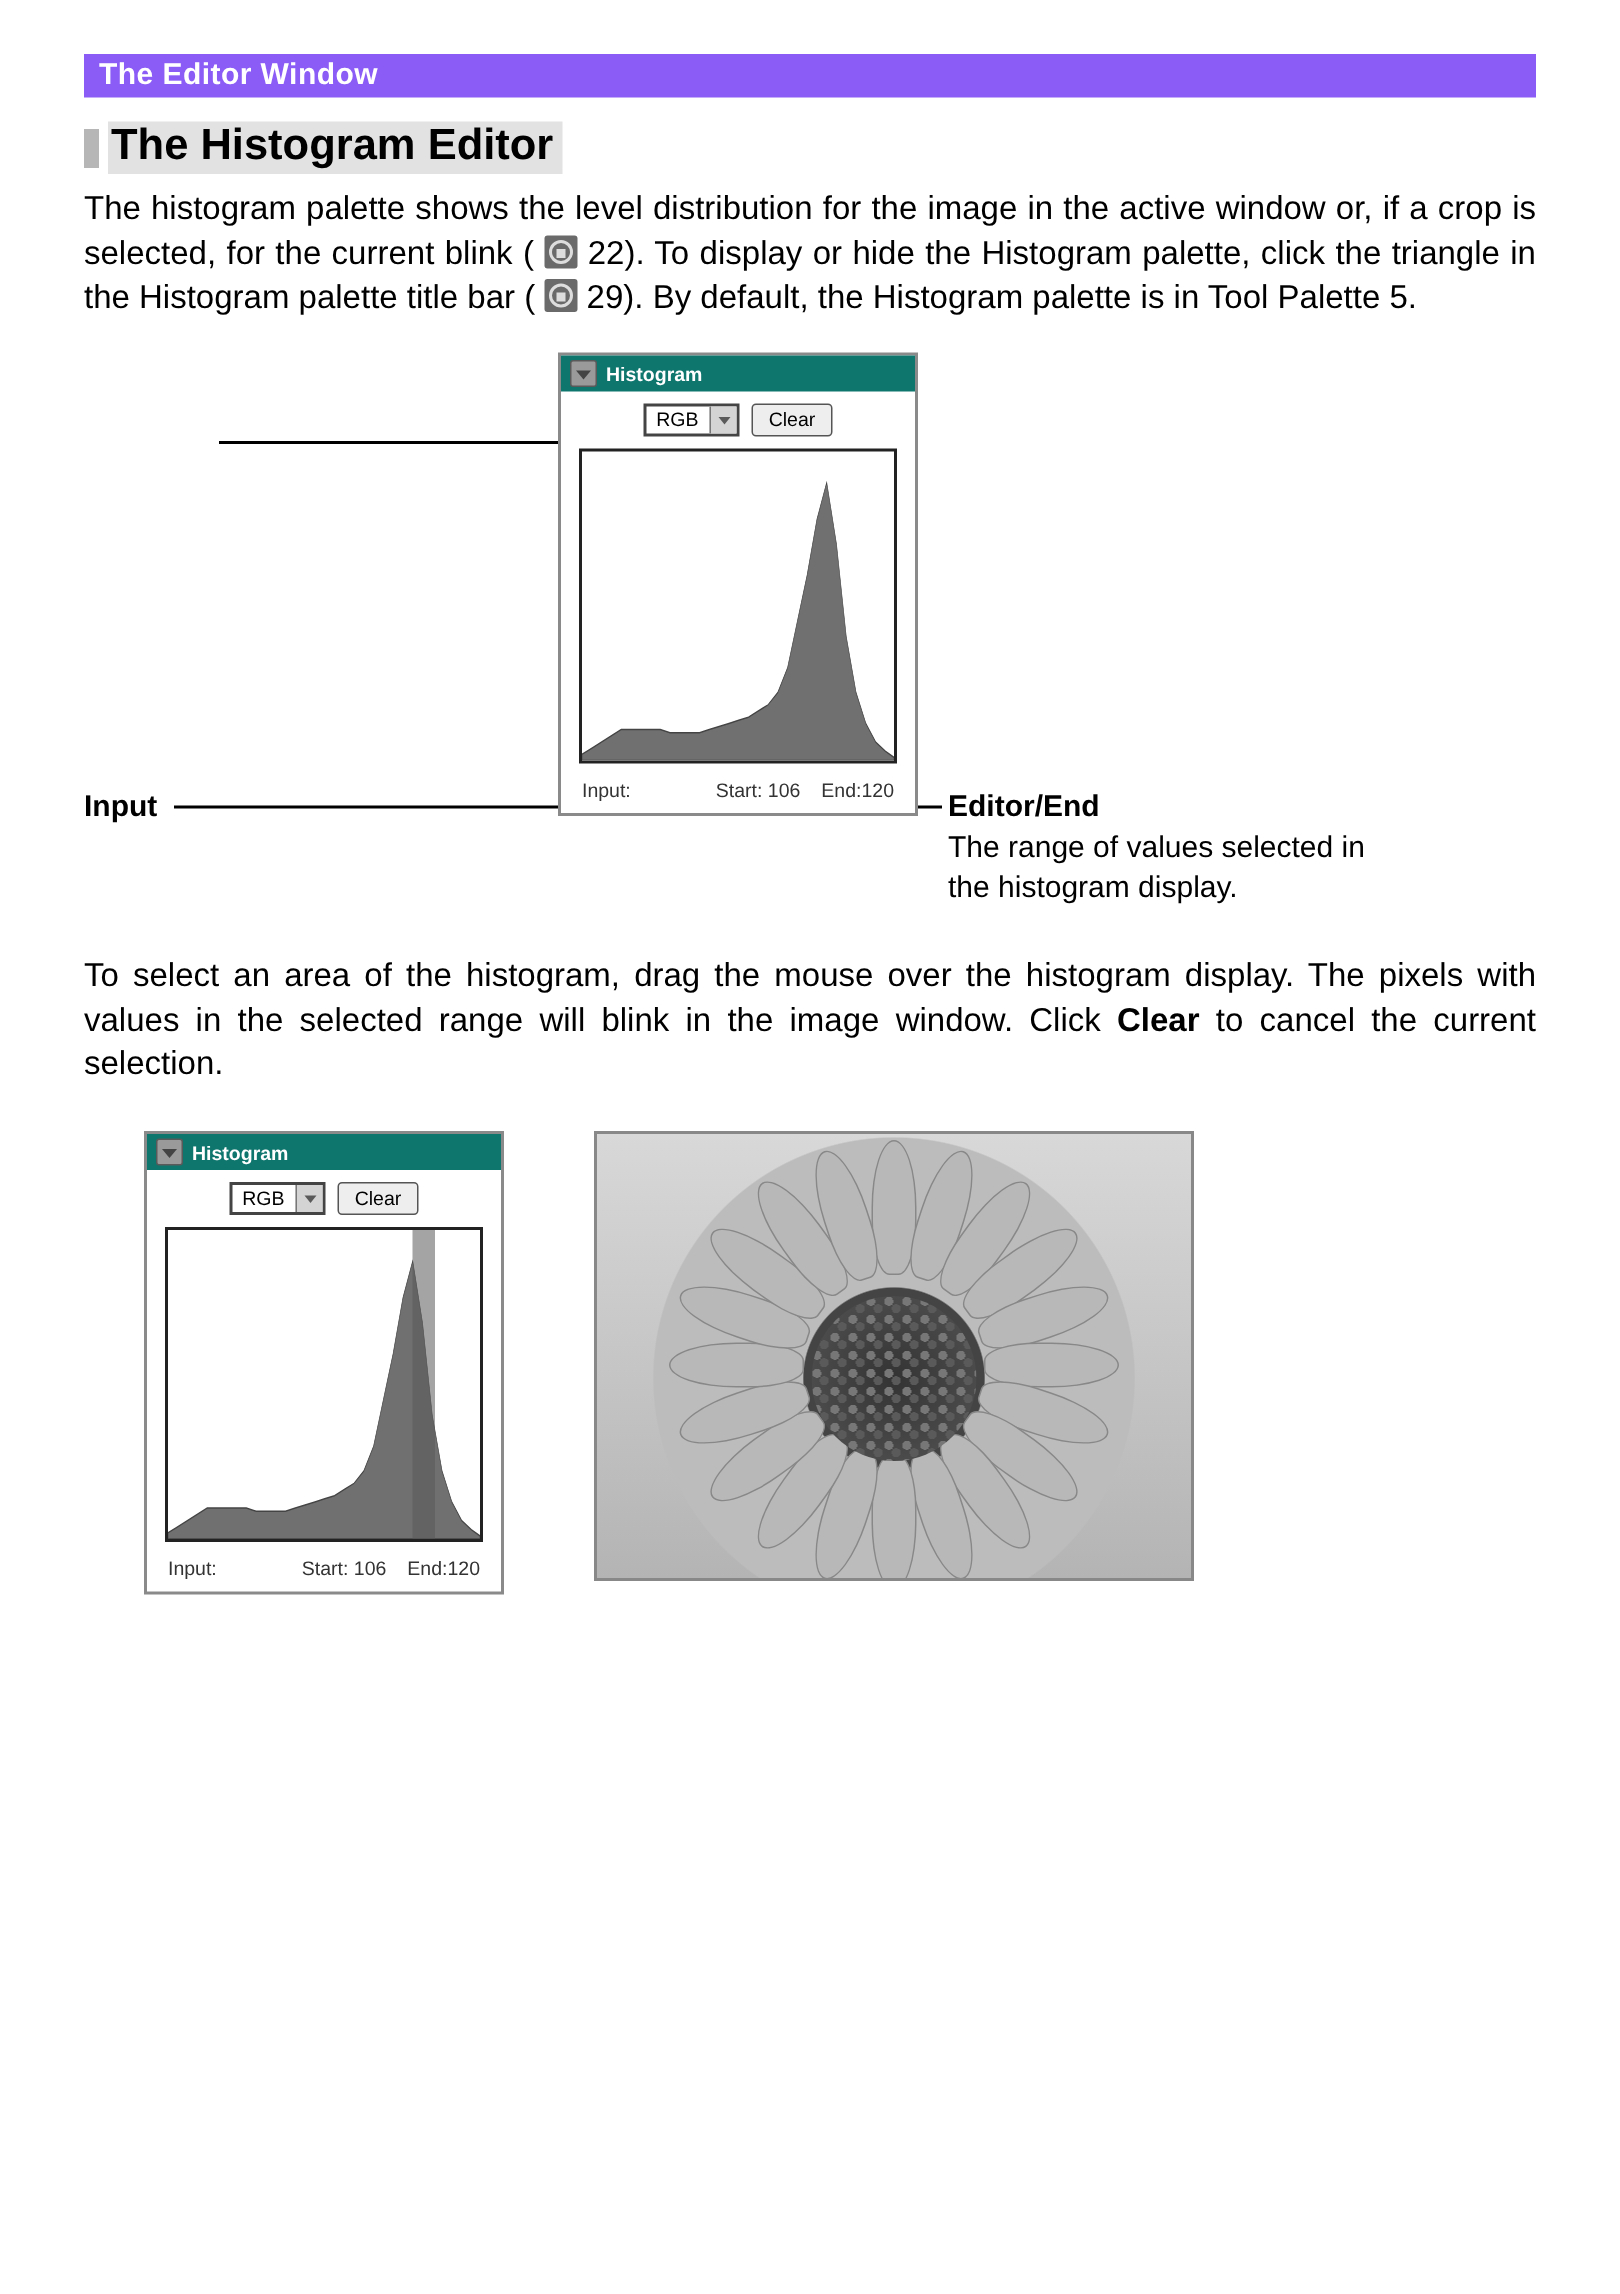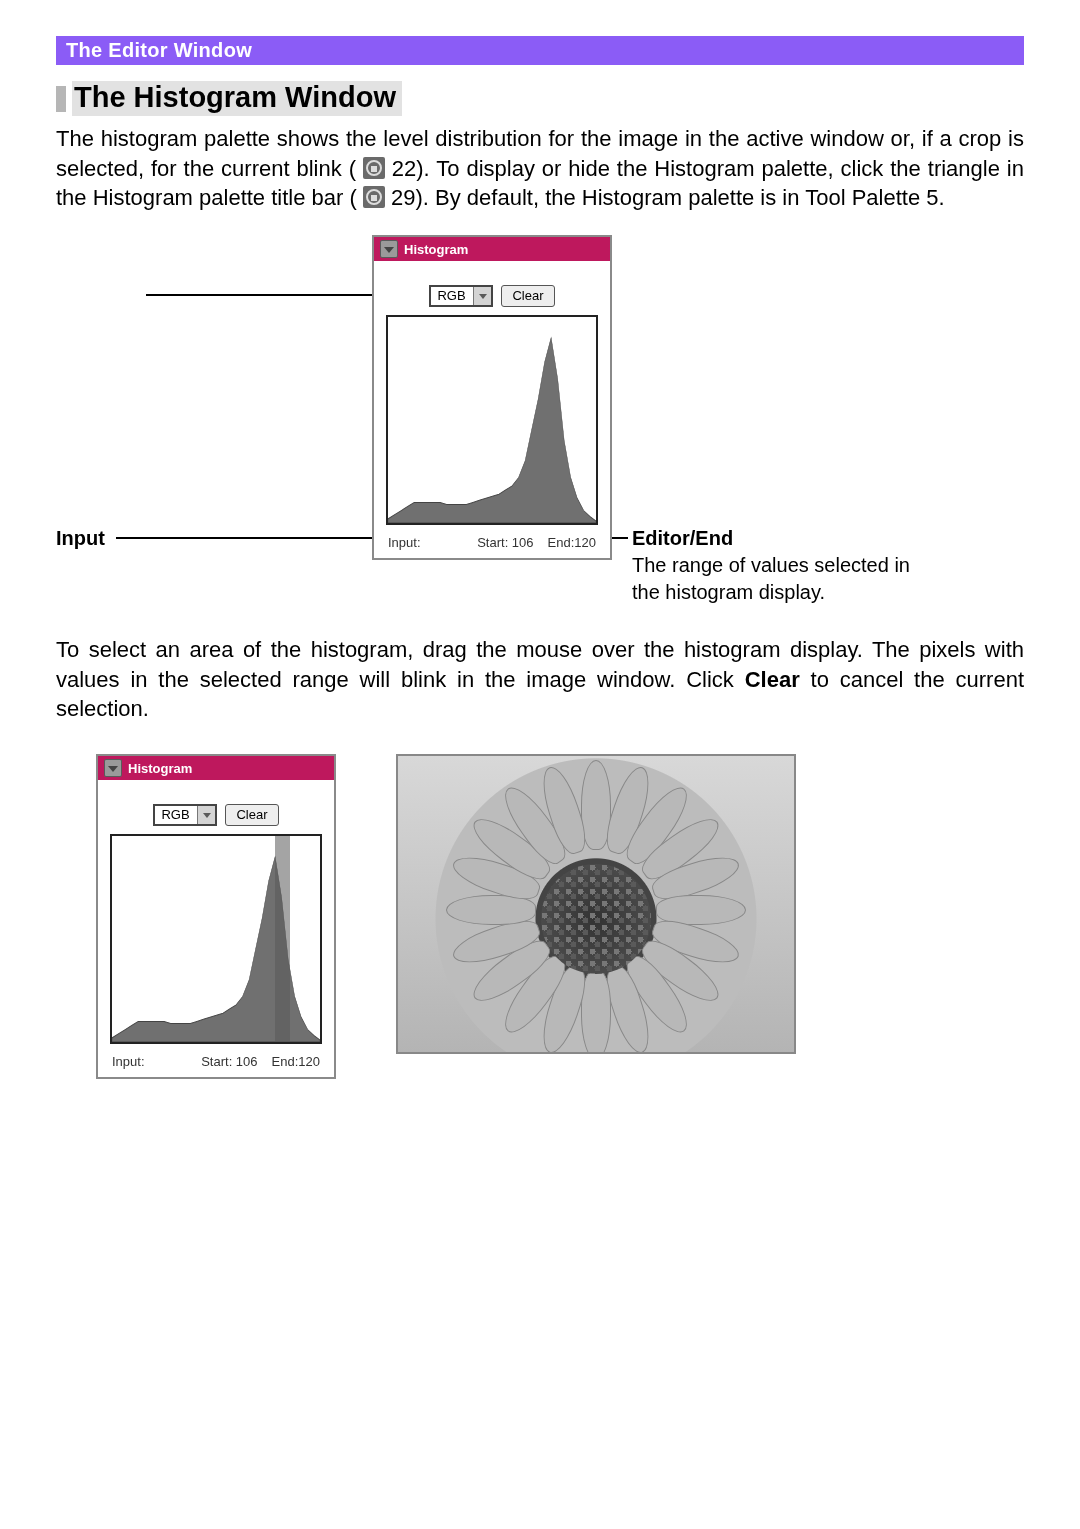--- a/index.html
+++ b/index.html
@@ -119,21 +119,21 @@
     width: 240px;
     background: #fff;
     border: 2px solid #8a8a8a;
   }
   .palette.main {
     left: 316px;
     top: 0;
   }
   .palette-title {
     height: 24px;
-    background: #be185d;
+    background: #0f766e;
     display: flex;
     align-items: center;
     gap: 6px;
     padding: 0 6px;
   }
   .palette-title-handle {
     width: 18px;
     height: 18px;
     background: #9a9a9a;
     border: 1px solid #5a5a5a;
@@ -153,21 +153,20 @@
     color: #fff;
     font-size: 13px;
     font-weight: 700;
   }
   .palette-top {
     display: flex;
     align-items: center;
     gap: 8px;
     padding: 8px 18px;
     justify-content: center;
-    margin-top: 16px;
   }
   .dropdown {
     display: flex;
     border: 2px solid #444;
     background: #fff;
     font-size: 13px;
     height: 22px;
   }
   .dropdown-value {
     padding: 1px 6px;
@@ -284,21 +283,21 @@
 </style>
 </head>
 <body>
 
 <div class="page">
 
   <div class="section-bar">The Editor Window</div>
 
   <div class="title-row">
     <span class="title-prefix"></span>
-    <span class="title-text">The Histogram Window</span>
+    <span class="title-text">The Histogram Editor</span>
   </div>
 
   <p class="body-text">
     <span>The histogram palette shows the level distribution for the image in the active window or, if a crop is selected, for the current blink (</span>
     <span class="inline-icon"></span>
     <span> 22).  To display or hide the Histogram palette, click the triangle in the Histogram palette title bar (</span>
     <span class="inline-icon"></span>
     <span> 29).  By default, the Histogram palette is in Tool Palette 5.</span>
   </p>
 

